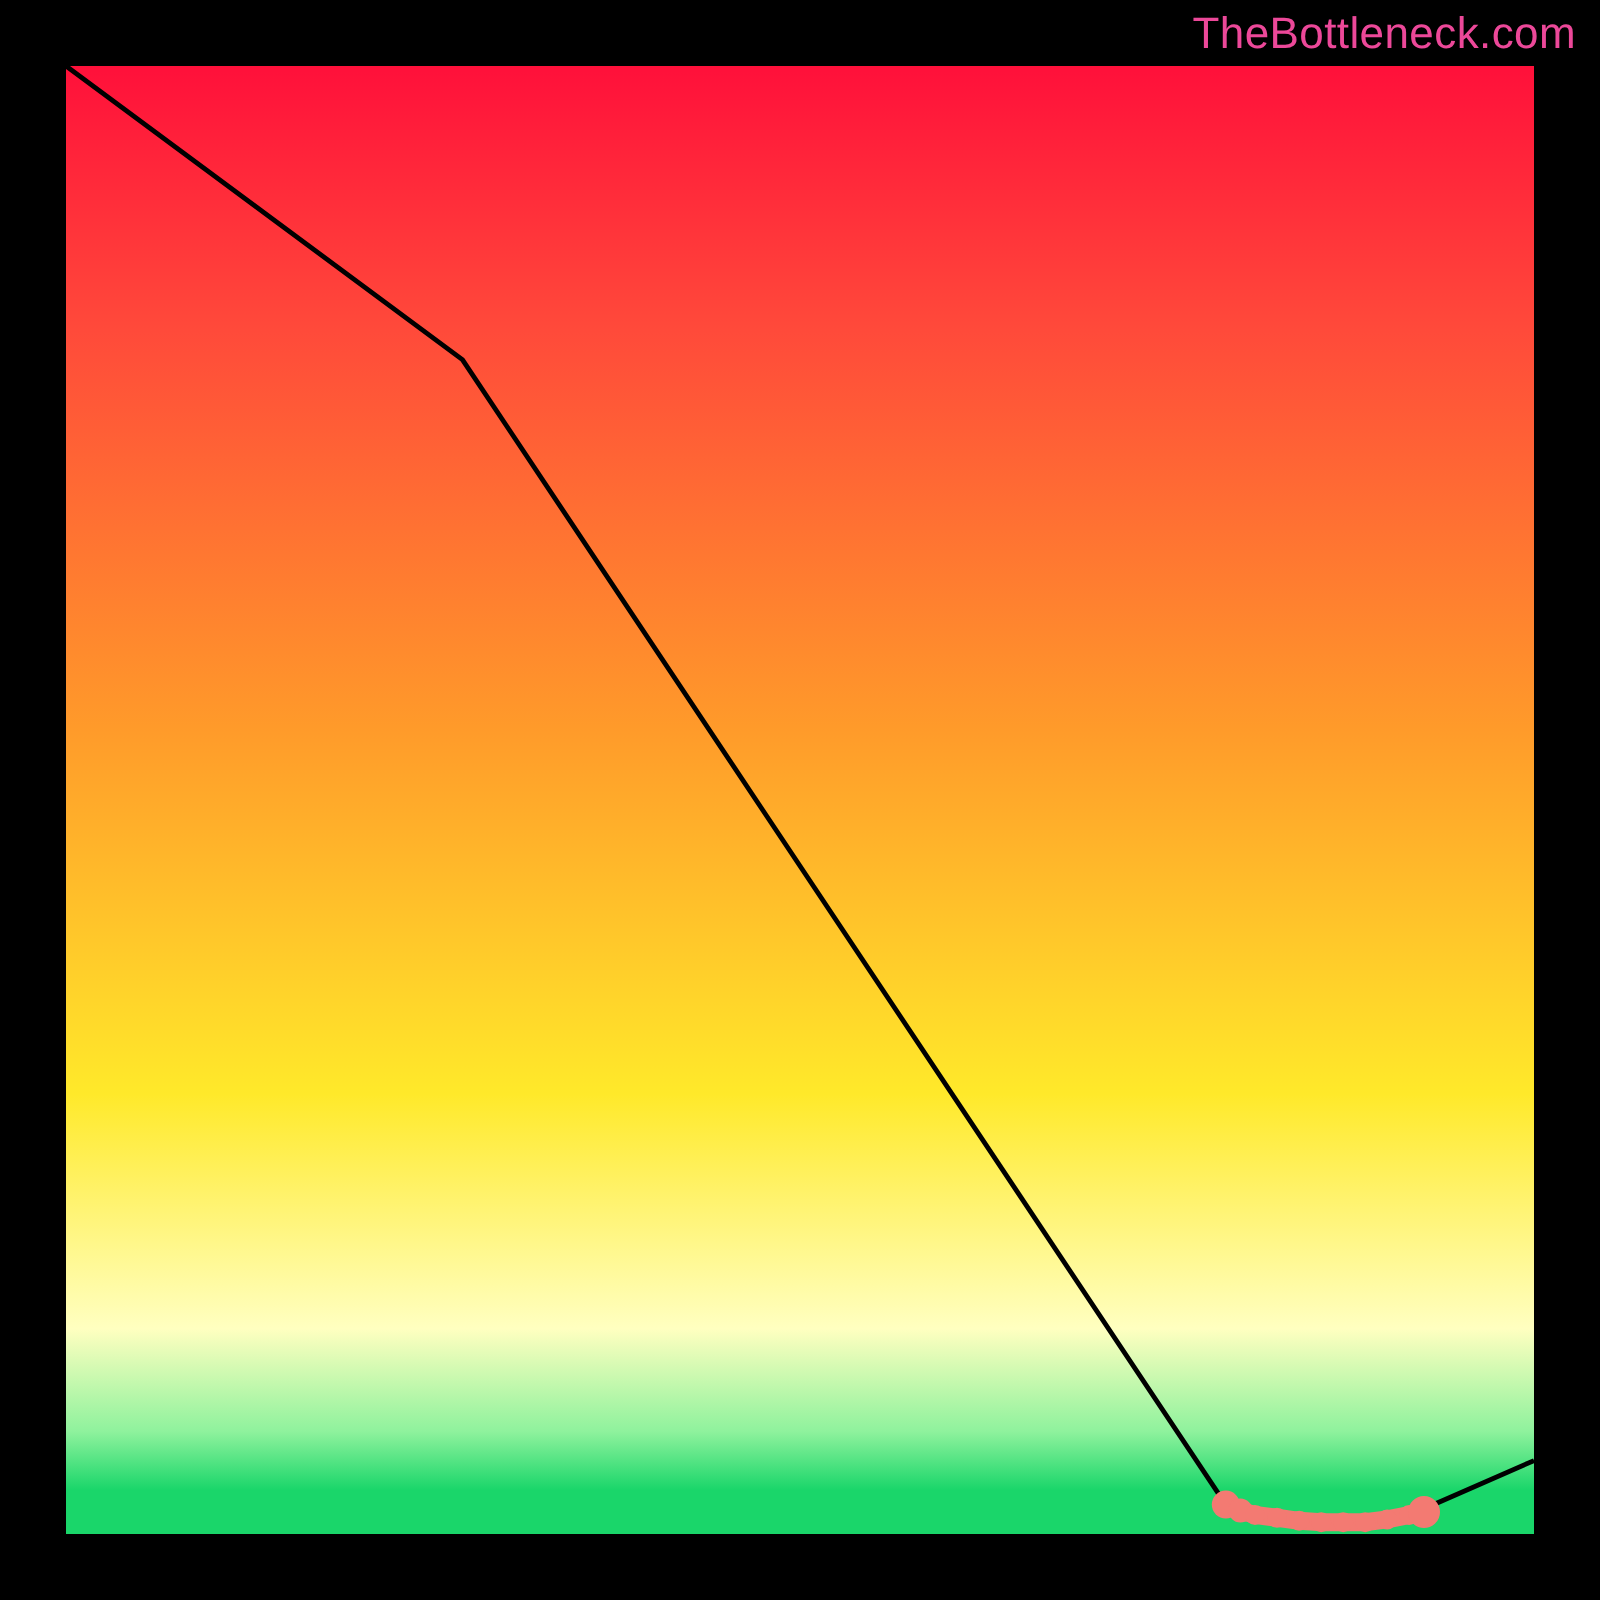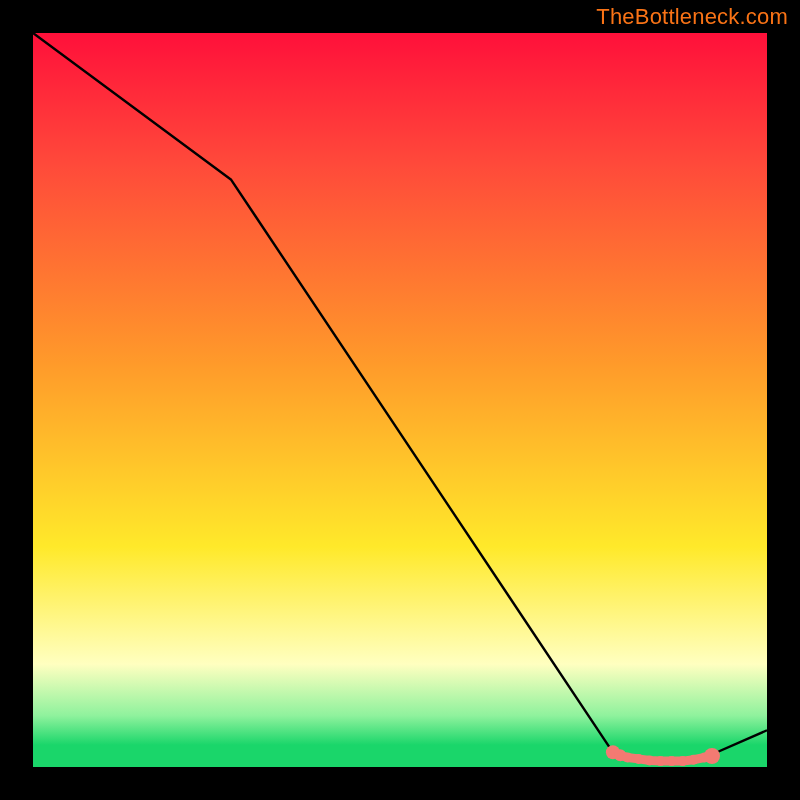--- a/index.html
+++ b/index.html
@@ -13,21 +13,21 @@
   }
   .stage {
     position: relative;
     width: 800px;
     height: 800px;
   }
   .attribution {
     position: absolute;
     top: 4px;
     right: 12px;
-    color: #f97316;
+    color: #ec4899;
     font-size: 22px;
     font-weight: 500;
     letter-spacing: 0.2px;
   }
   .plot-area {
     position: absolute;
     left: 33px;
     top: 33px;
     width: 734px;
     height: 734px;

